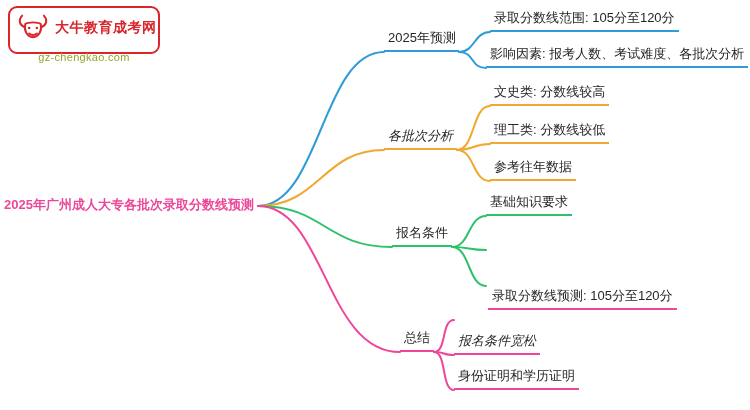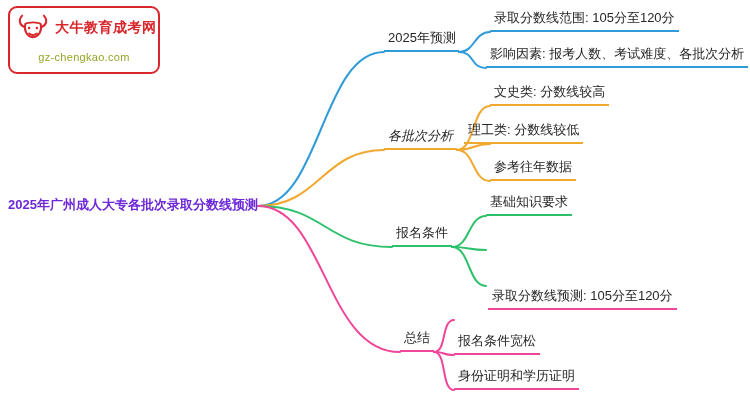--- a/index.html
+++ b/index.html
@@ -13,24 +13,24 @@
   .node{
     position:absolute;white-space:nowrap;box-sizing:border-box;
     font-size:13px;line-height:18px;color:#262626;
     padding:0 4px 3px 4px;border-bottom:2px solid transparent;text-align:center;
   }
   .leaf{text-align:left;}
   .u0{border-bottom-color:var(--c0);} .u1{border-bottom-color:var(--c1);}
   .u2{border-bottom-color:var(--c2);} .u3{border-bottom-color:var(--c3);}
   .root{
     border-bottom:none;font-weight:600;font-size:13px;line-height:20px;
-    padding:1px 0;color:#6d28d9;text-align:right;
+    padding:1px 0;color:#ec4899;text-align:left;
   }
   .logo{
-    position:absolute;left:8px;top:6px;width:152px;height:68px;box-sizing:border-box;
+    position:absolute;left:8px;top:6px;width:152px;height:48px;box-sizing:border-box;
     border:2px solid var(--brand);border-radius:9px;background:#fff;
   }
   .logo-row{display:flex;align-items:center;gap:5px;padding:5px 6px 0 6px;}
   .logo-title{font-size:14px;font-weight:bold;color:var(--brand);letter-spacing:.5px;white-space:nowrap;}
   .logo-domain{font-size:11px;color:var(--domain);text-align:center;margin-top:8px;letter-spacing:.3px;}
   .bull{flex:0 0 auto;}
   .bull path{fill:none;stroke:var(--brand);stroke-width:2.5;stroke-linecap:round;}
   .bull circle{fill:var(--brand);}
 </style>
 </head>
@@ -72,24 +72,24 @@
   </div>
 
   <div class="node root" style="left:4px;top:194px;width:254px;">2025年广州成人大专各批次录取分数线预测</div>
 
   <div class="node u0" style="left:384px;top:29px;width:75px;">2025年预测</div>
   <div class="node leaf u0" style="left:490px;top:9px;">录取分数线范围: 105分至120分</div>
   <div class="node leaf u0" style="left:486px;top:45px;">影响因素: 报考人数、考试难度、各批次分析</div>
 
   <div class="node u1" style="left:384px;top:127px;width:73px;font-style:italic;">各批次分析</div>
   <div class="node leaf u1" style="left:490px;top:83px;">文史类: 分数线较高</div>
-  <div class="node leaf u1" style="left:464px;top:121px;">理工类: 分数线较低</div>
+  <div class="node leaf u1" style="left:490px;top:121px;">理工类: 分数线较低</div>
   <div class="node leaf u1" style="left:490px;top:158px;">参考往年数据</div>
 
   <div class="node u2" style="left:392px;top:224px;width:60px;">报名条件</div>
   <div class="node leaf u2" style="left:486px;top:193px;">基础知识要求</div>
 
   <div class="node u3" style="left:400px;top:329px;width:34px;">总结</div>
   <div class="node leaf u3" style="left:454px;top:287px;margin-left:34px;">录取分数线预测: 105分至120分</div>
-  <div class="node leaf u3" style="left:454px;top:332px;">报名条件宽松</div>
+  <div class="node leaf u3" style="left:454px;top:332px;font-style:italic;">报名条件宽松</div>
   <div class="node leaf u3" style="left:454px;top:367px;">身份证明和学历证明</div>
 
 </div>
 
 </body></html>

